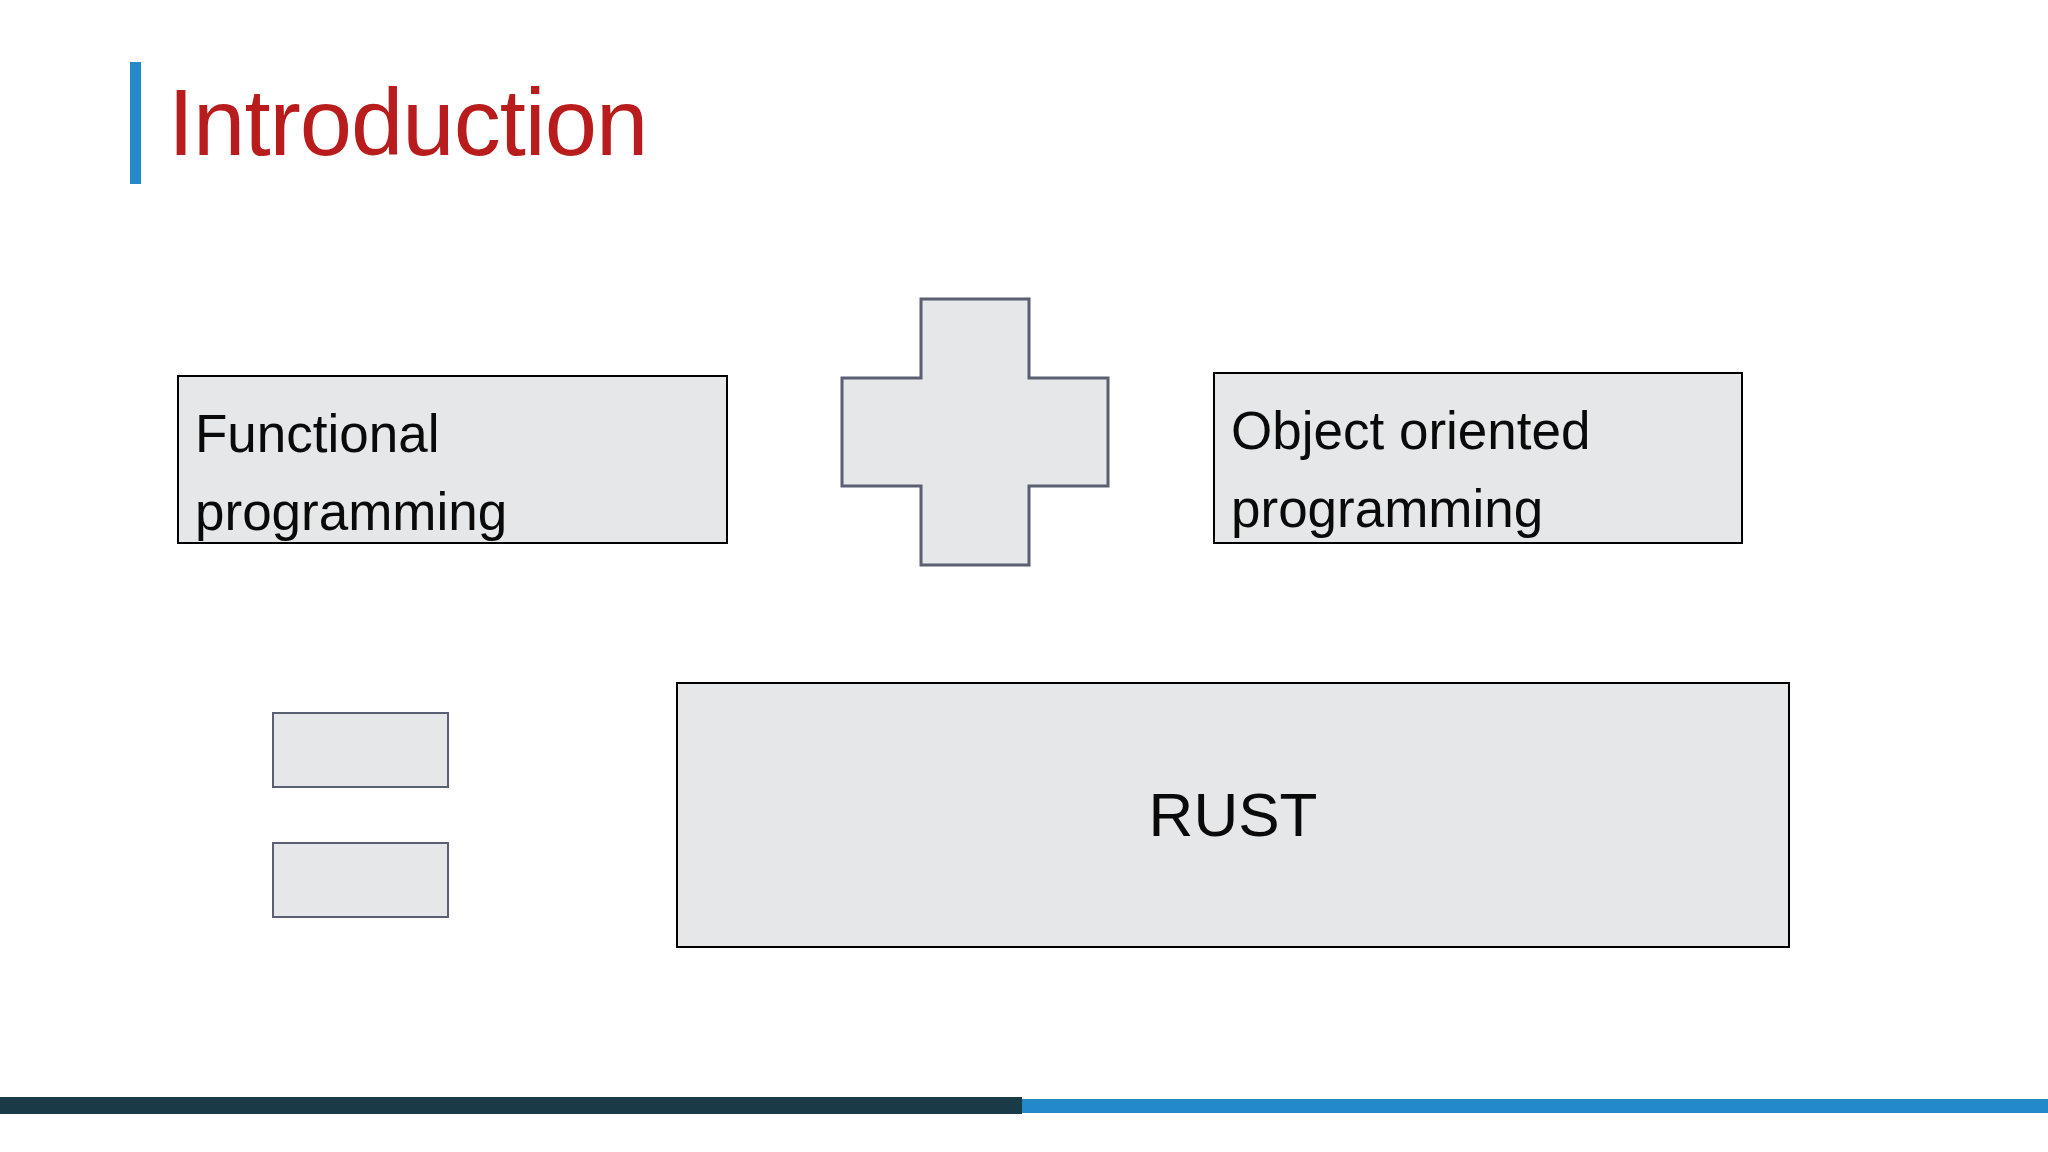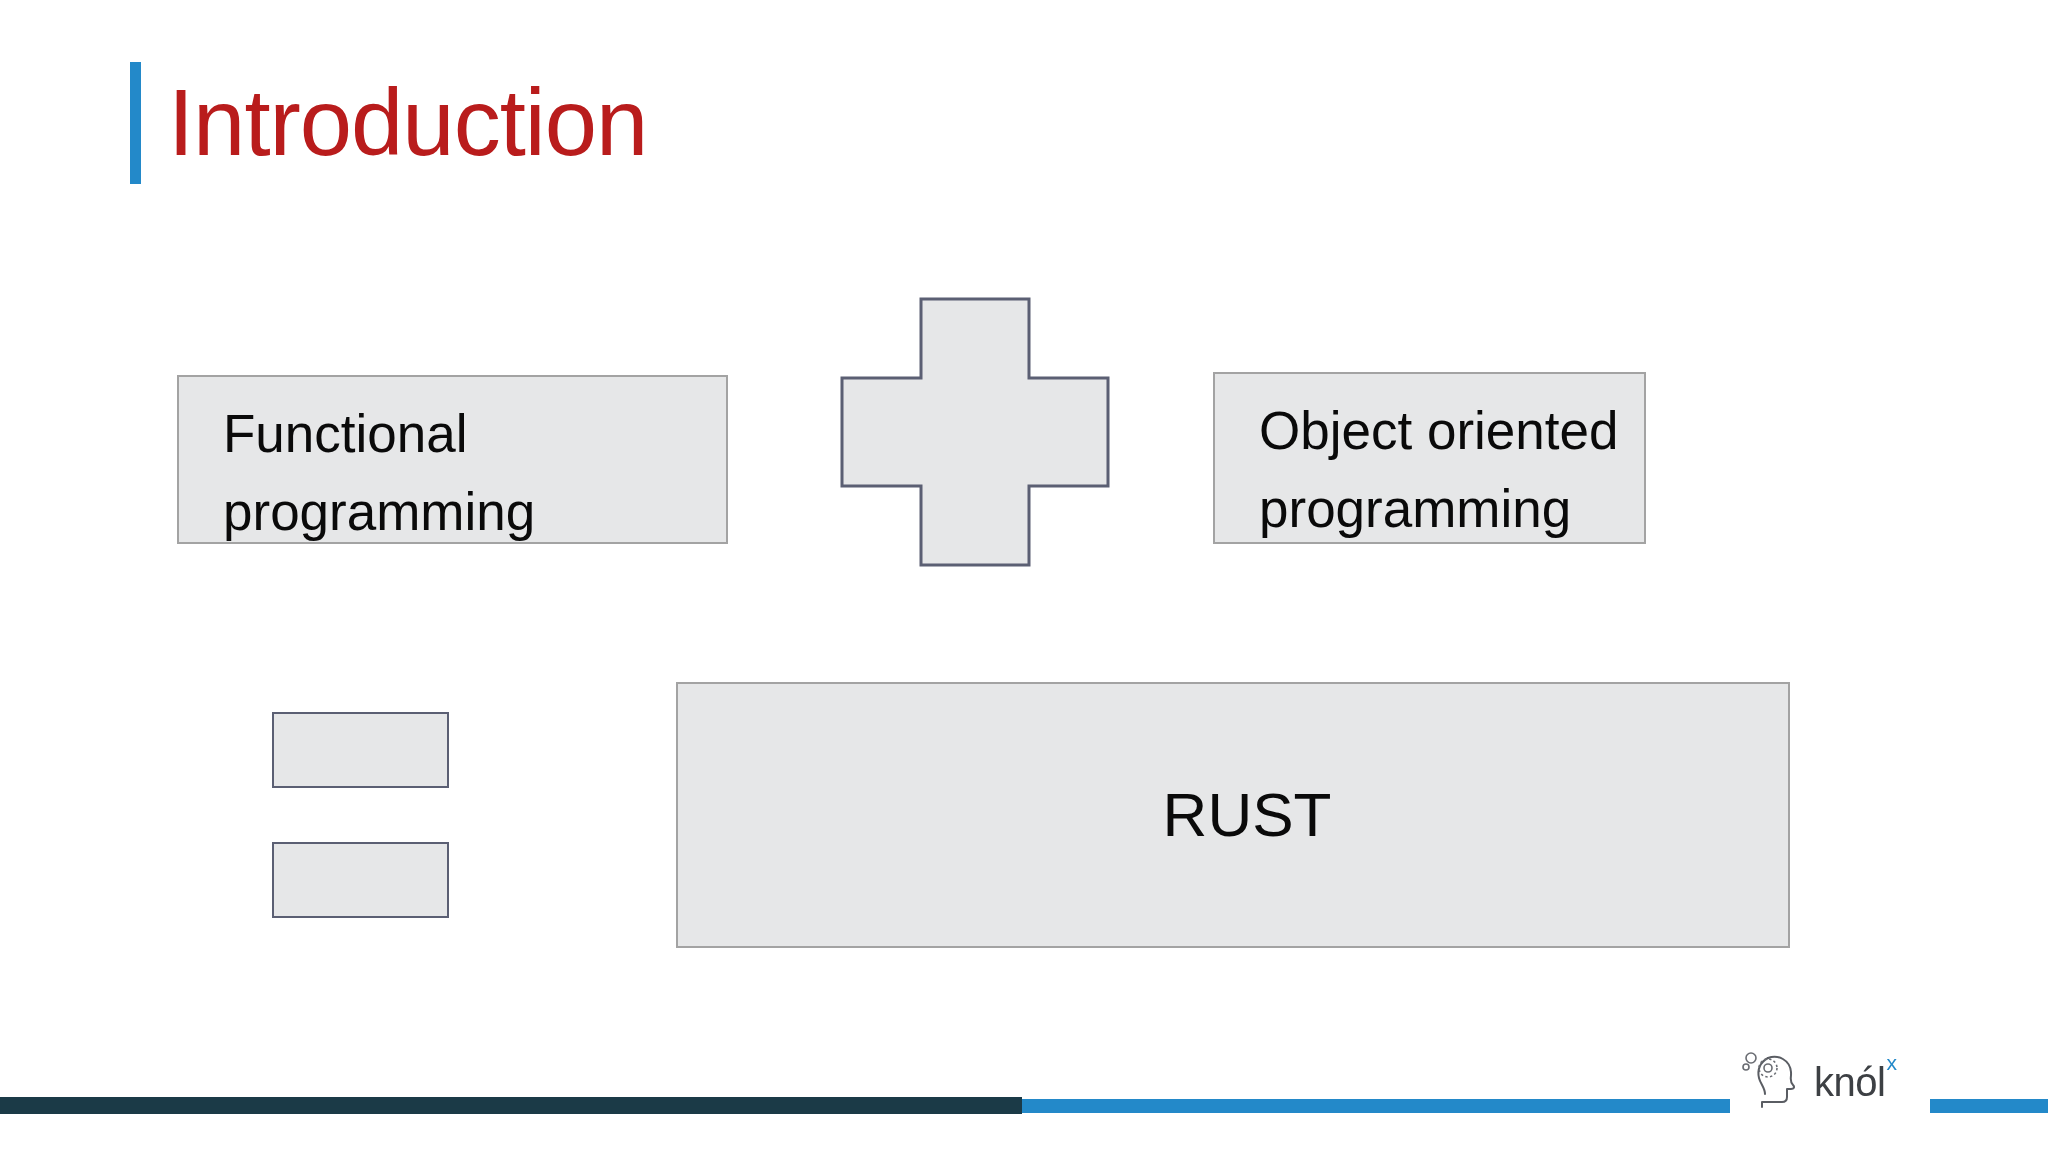--- a/index.html
+++ b/index.html
@@ -42,24 +42,23 @@
     color: #b91c1c;
     letter-spacing: -1px;
     white-space: nowrap;
     text-align: center;
   }
 
   
   .dbox {
     position: absolute;
     background: #e6e7e8;
-    border: 2px solid #a3a3a3;
+    border: 2px solid #000000;
     box-sizing: border-box;
     box-shadow: 1px 1px 0 rgba(255,255,255,0.9);
-    padding-left: 28px;
   }
   .dbox-text {
     font-size: 53px;
     line-height: 78px;
     color: #0a0a0a;
     white-space: pre-line;
   }
 
   
   #box-functional {
@@ -69,21 +68,21 @@
     height: 169px;
   }
   #box-functional .dbox-text {
     padding: 18px 0 0 16px;
   }
 
   
   #box-oop {
     left: 1213px;
     top: 372px;
-    width: 433px;
+    width: 530px;
     height: 172px;
   }
   #box-oop .dbox-text {
     padding: 18px 0 0 16px;
   }
 
   
   #box-rust {
     left: 676px;
     top: 682px;
@@ -221,34 +220,14 @@
     <div class="eq-bar" id="eq-bar-bottom"></div>
   </div>
 
   <div class="dbox" id="box-rust">
     <div class="dbox-text">RUST</div>
   </div>
 
   <div id="footer-bar-dark"></div>
   <div id="footer-bar-blue"></div>
 
-  <div id="footer-logo">
-    <span class="logo-mark">
-      <svg viewBox="0 0 74 62" xmlns="http://www.w3.org/2000/svg">
-        <g fill="none" stroke="#5a5d63" stroke-width="2" stroke-linecap="round" stroke-linejoin="round">
-          <path d="M30 10 C40 6, 52 12, 53 24 C53.5 30, 51 33, 55 37 C57 39, 56 41, 53 41 L49 41 L49 49 C49 52, 47 54, 44 54 L24 54 L24 59"></path>
-          <path d="M30 10 C22 14, 19 22, 21 30 C22.5 36, 27 40, 27 46"></path>
-        </g>
-        <g fill="none" stroke="#6a6d73" stroke-width="1.6" stroke-dasharray="2.4 2.4">
-          <circle cx="30" cy="20" r="9"></circle>
-        </g>
-        <g fill="none" stroke="#6a6d73" stroke-width="1.6">
-          <circle cx="30" cy="20" r="4"></circle>
-          <circle cx="13" cy="10" r="5"></circle>
-          <circle cx="8" cy="19" r="3"></circle>
-        </g>
-      </svg>
-    </span>
-    <span class="logo-word">knól</span>
-    <span class="logo-sup">x</span>
-  </div>
 
 </div>
 
 </body></html>

